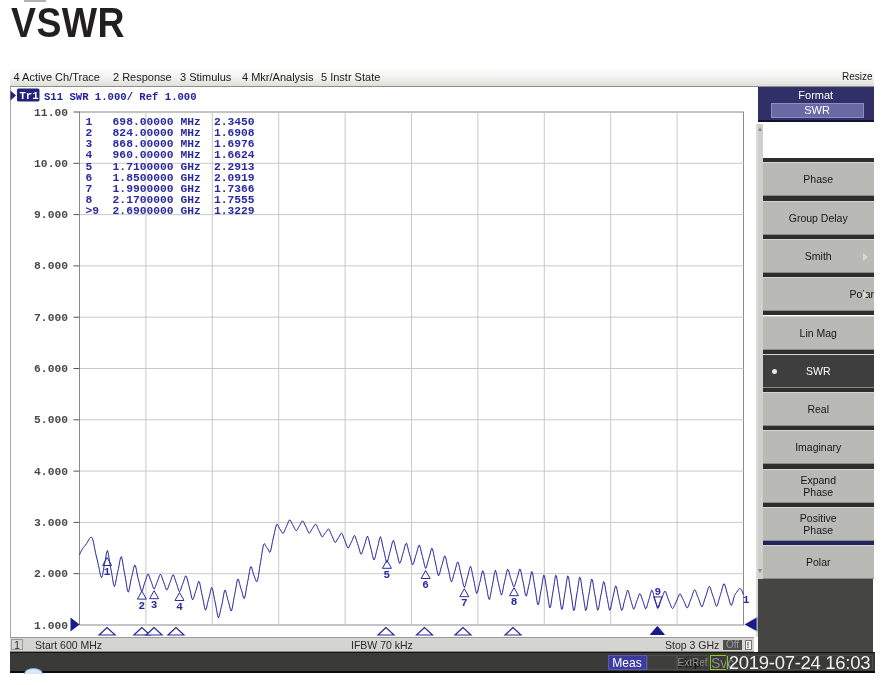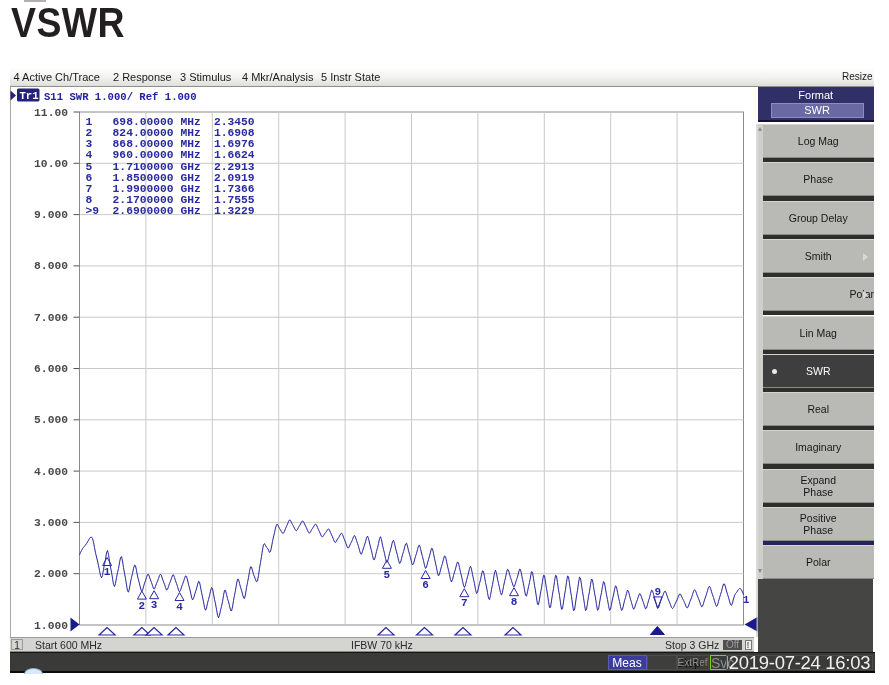--- a/index.html
+++ b/index.html
@@ -170,23 +170,20 @@
       <text x="44" y="99.5" class="hd">S11 SWR 1.000/ Ref 1.000</text>
     </svg>
     <div id="sidebar">
       <div id="fmtpanel">
           <div class="t">Format</div>
           <div class="b">SWR</div>
         </div>
       <div id="scrollstrip"></div>
         <div style="position:absolute;left:0.5px;top:40px;width:0;height:0;border-bottom:4px solid #8a8a86;border-left:2.5px solid transparent;border-right:2.5px solid transparent;"></div>
         <div style="position:absolute;left:0.5px;top:482px;width:0;height:0;border-top:4px solid #8a8a86;border-left:2.5px solid transparent;border-right:2.5px solid transparent;"></div>
-      <div class="btn" style="top:37.0px;">
-          <span>Log Mag</span>
-        </div>
 <div class="btngap" style="top:71.0px; background:#2e2e2c;"></div>
 <div class="btn" style="top:75.3px;">
           <span>Phase</span>
         </div>
 <div class="btngap" style="top:109.3px; background:#2e2e2c;"></div>
 <div class="btn" style="top:113.6px;">
           <span>Group Delay</span>
         </div>
 <div class="btngap" style="top:147.6px; background:#2e2e2c;"></div>
 <div class="btn" style="top:151.9px;">

